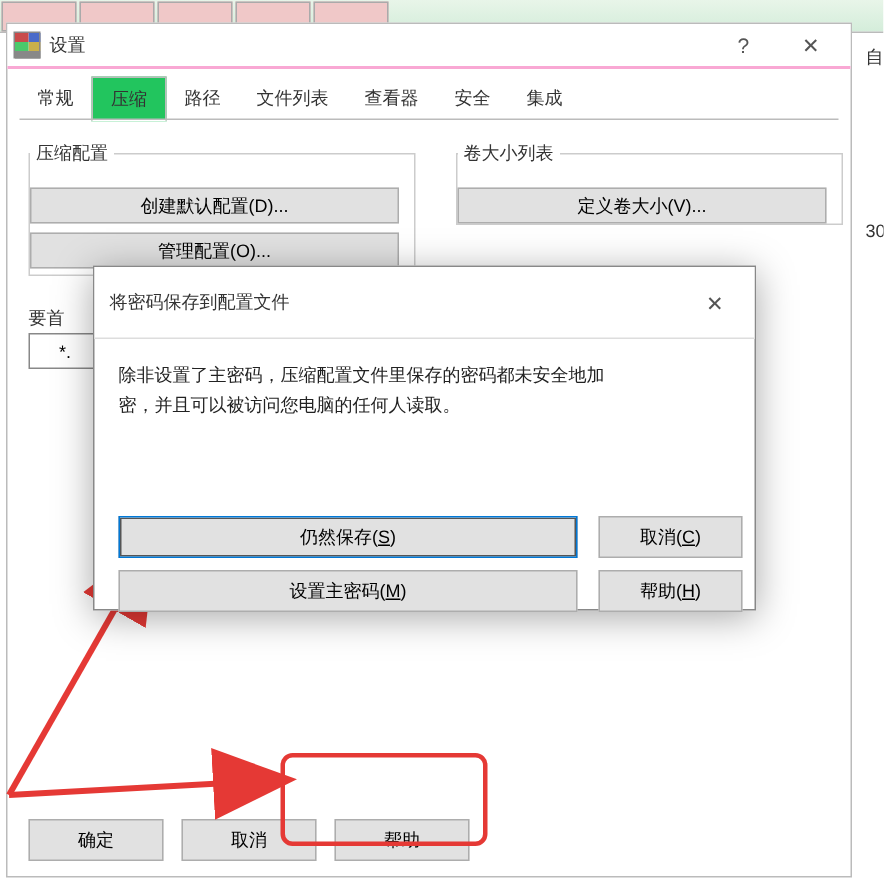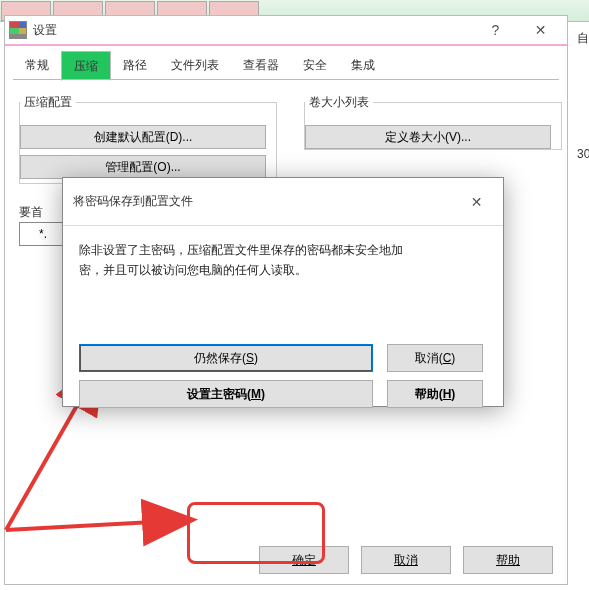--- a/index.html
+++ b/index.html
@@ -60,43 +60,43 @@
   .group-compress .stdbtn{ width:100%; margin-bottom:6px;}
   .group-volume .stdbtn{ width:100%;}
 
   .label-line { position:absolute; left:14px; top:124px; color:#333;}
   .ext-input {
     position:absolute; left:14px; top:142px; width:48px; height:24px;
     border:1px solid #888; background:#fff; padding:2px 19px;
   }
 
   .bottom-buttons {
-    position:absolute; left:0; right:0; bottom:14px; display:flex; justify-content:flex-end; gap:12px; padding:0 14px;text-decoration:underline;
+    position:absolute; left:0; right:0; bottom:14px; display:flex; gap:12px; padding:0 14px;
   }
   .bottom-buttons .stdbtn{ width:90px; height:28px;}
 
   
   .hl { position:absolute; border:3px solid #e53935; border-radius:8px; pointer-events:none; }
   .hl1 { left:72px; top:297px; width:316px; height:52px;}
   .hl2 { left:187px; top:502px; width:138px; height:62px;}
 
   
   .arrow { position:absolute; pointer-events:none; }
 
   
   .modal {
     position:absolute; left:62px; top:177px; width:442px; height:230px;
     background:#fff; border:1px solid #888; box-shadow: 0 4px 24px rgba(0,0,0,0.35);
   }
   .modal .titlebar{ border-bottom:1px solid #ddd; height:48px;}
   .modal .body { padding: 14px 16px 12px 16px; position:relative; height:calc(100% - 32px);}
   .modal .msg { line-height:1.7; color:#222;}
-  .modal .btnrow { position:absolute; left:16px; right:20px; display:flex; gap:14px;}
+  .modal .btnrow { position:absolute; left:16px; right:8px; display:flex; gap:14px;}
   .modal .btnrow.r1{ bottom:50px;}
-  .modal .btnrow.r2{ bottom:14px;font-weight:bold;}
+  .modal .btnrow.r2{ bottom:14px;}
   .modal .wide { flex:1; }
   .modal .narrow { width:96px; }
   .modal .stdbtn{ height:28px;}
   .modal .stdbtn.primary{ outline:1px solid #0078d7; outline-offset:-1px; box-shadow: inset 0 0 0 1px #555;}
 
   u.hot { text-decoration: underline; }
 </style>
 </head>
 <body>
 

